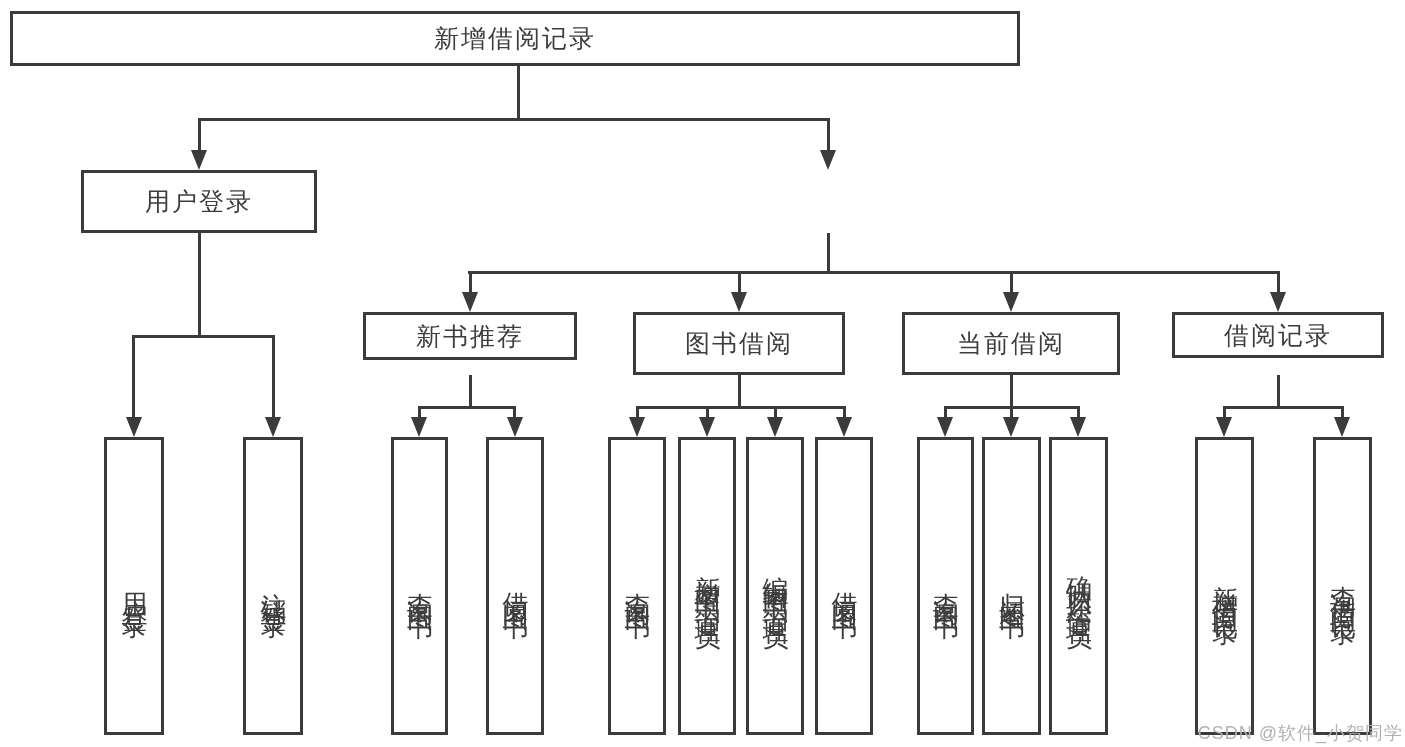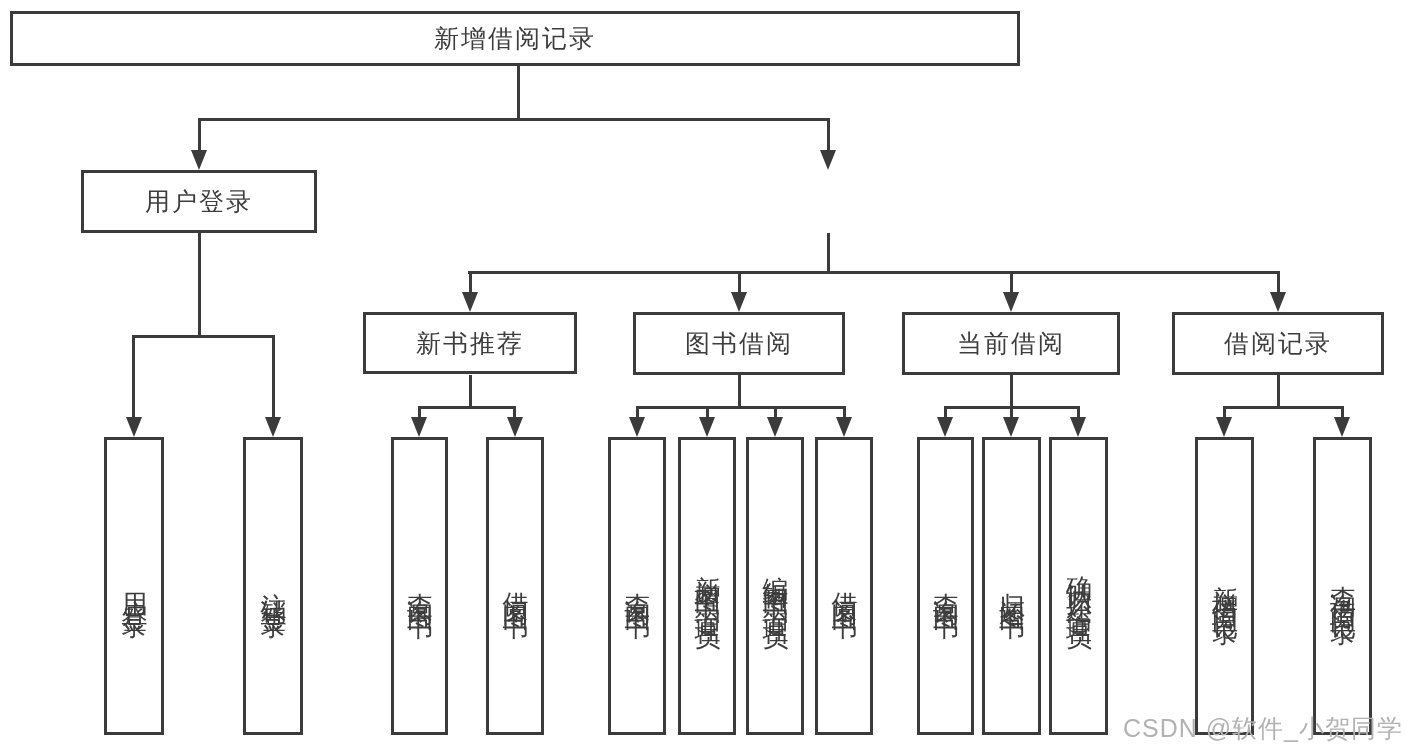--- a/index.html
+++ b/index.html
@@ -20,21 +20,21 @@
   .vl, .hl { position:absolute; background:#3b3b3b; }
   .vl { width:3px; }
   .hl { height:3px; }
   .ar {
     position:absolute; width:0; height:0;
     border-left:8px solid transparent; border-right:8px solid transparent;
     border-top:20px solid #3b3b3b;
   }
   .watermark {
     position:absolute; right:2px; bottom:2px;
-    font-size:25px; color:#b2b2b2; letter-spacing:1px; white-space:nowrap;
+    font-size:18px; color:#b2b2b2; letter-spacing:1px; white-space:nowrap;
   }
 </style>
 </head>
 <body>
 
 <div class="canvas">
 
   <div class="box hbox" style="left:10px;top:11px;width:1010px;height:55px">
       <span>新增借阅记录</span>
     </div>
@@ -61,30 +61,30 @@
   <div class="hl" style="left:468px;top:271px;width:812px"></div>
   <div class="vl" style="left:469px;top:271px;height:24px"></div>
   <div class="ar" style="left:462px;top:292px"></div>
   <div class="vl" style="left:738px;top:271px;height:24px"></div>
   <div class="ar" style="left:731px;top:292px"></div>
   <div class="vl" style="left:1010px;top:271px;height:24px"></div>
   <div class="ar" style="left:1003px;top:292px"></div>
   <div class="vl" style="left:1277px;top:271px;height:24px"></div>
   <div class="ar" style="left:1270px;top:292px"></div>
 
-  <div class="box hbox" style="left:363px;top:312px;width:214px;height:62px">
+  <div class="box hbox" style="left:363px;top:312px;width:214px;height:48px">
       <span>新书推荐</span>
     </div>
   <div class="box hbox" style="left:902px;top:312px;width:218px;height:63px">
       <span>当前借阅</span>
     </div>
   <div class="box hbox" style="left:633px;top:312px;width:212px;height:63px">
       <span>图书借阅</span>
     </div>
-  <div class="box hbox" style="left:1172px;top:312px;width:212px;height:63px">
+  <div class="box hbox" style="left:1172px;top:312px;width:212px;height:46px">
       <span>借阅记录</span>
     </div>
 
   <div class="vl" style="left:469px;top:375px;height:34px"></div>
   <div class="hl" style="left:418px;top:406px;width:98px"></div>
   <div class="vl" style="left:418px;top:406px;height:13px"></div>
   <div class="ar" style="left:411px;top:417px"></div>
   <div class="vl" style="left:513px;top:406px;height:13px"></div>
   <div class="ar" style="left:507px;top:417px"></div>
 

